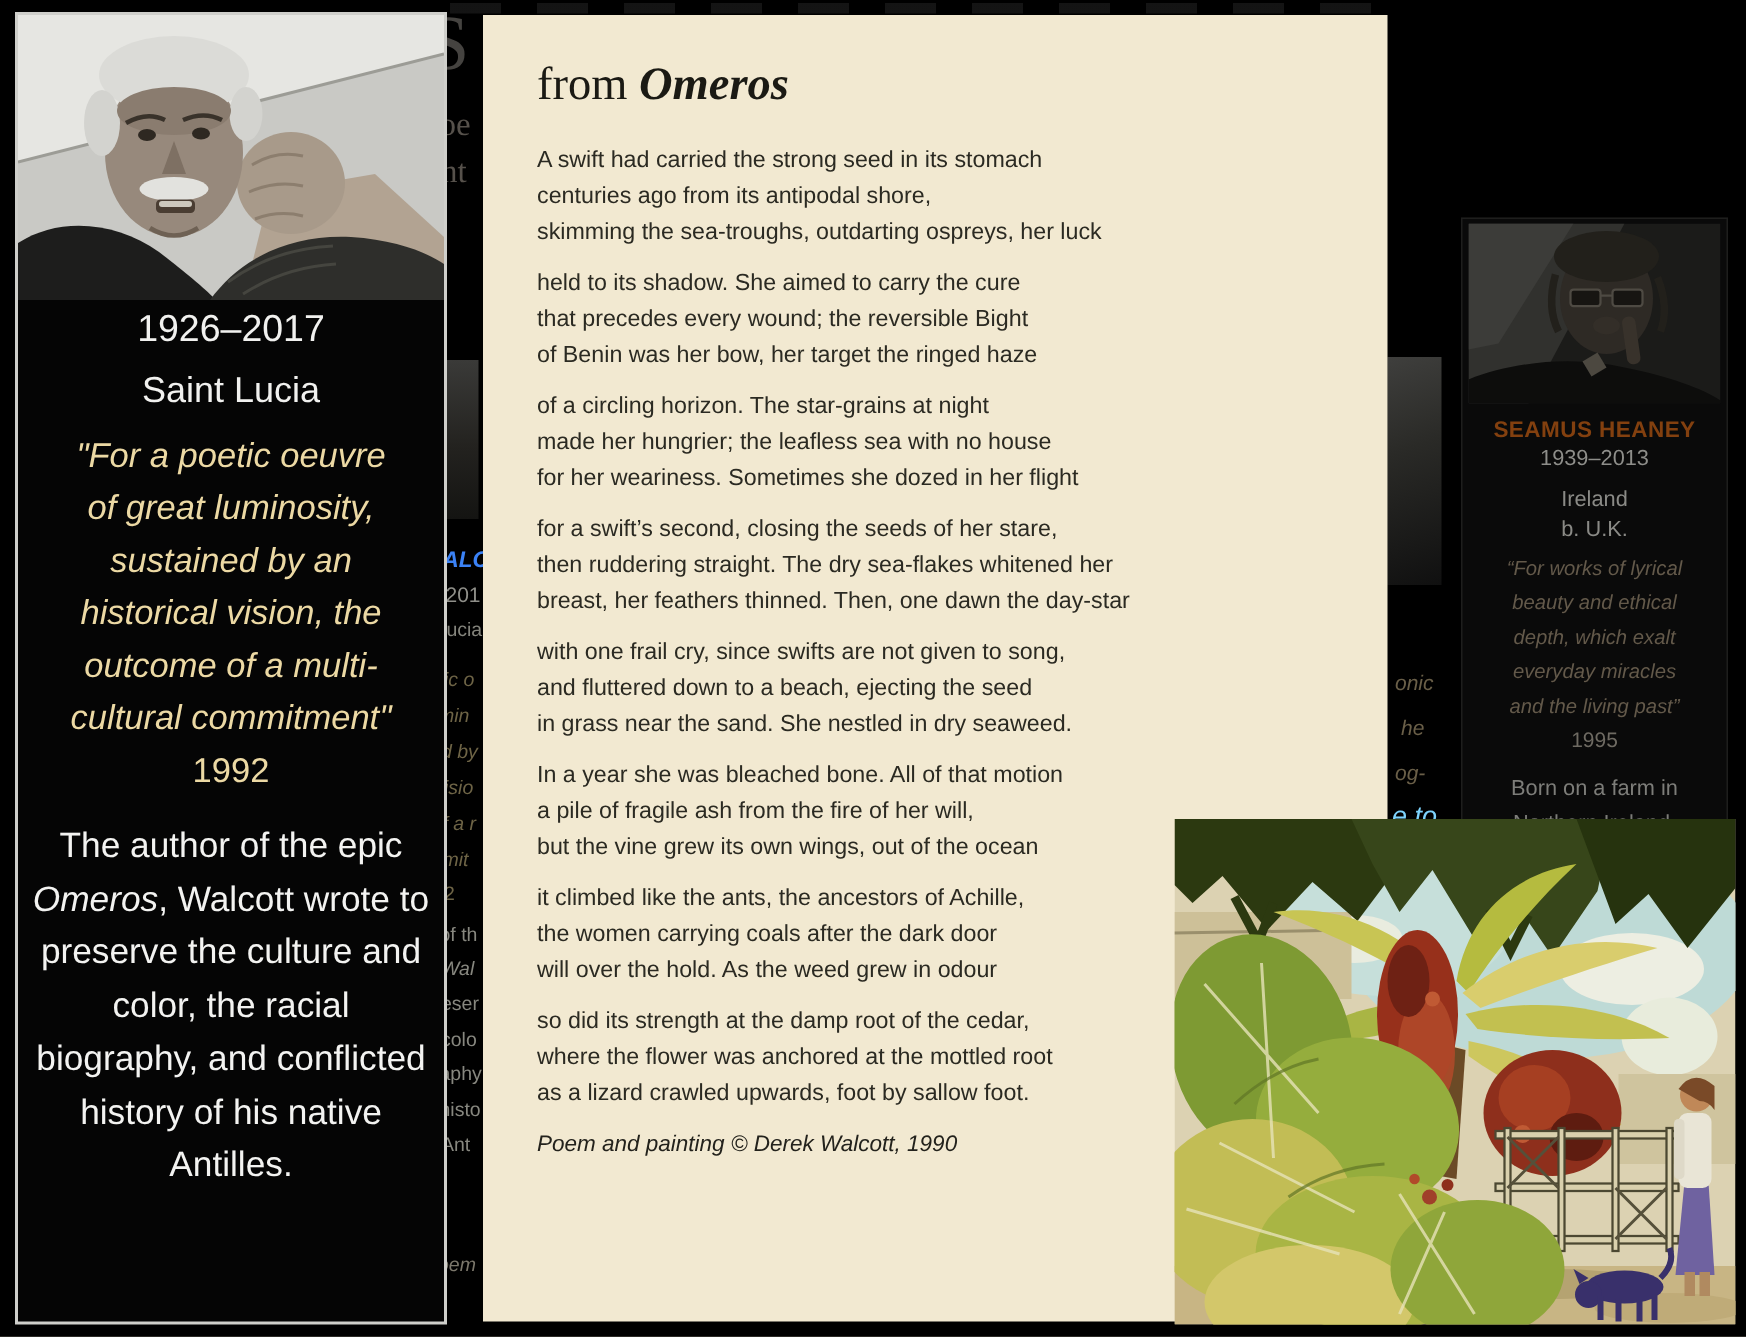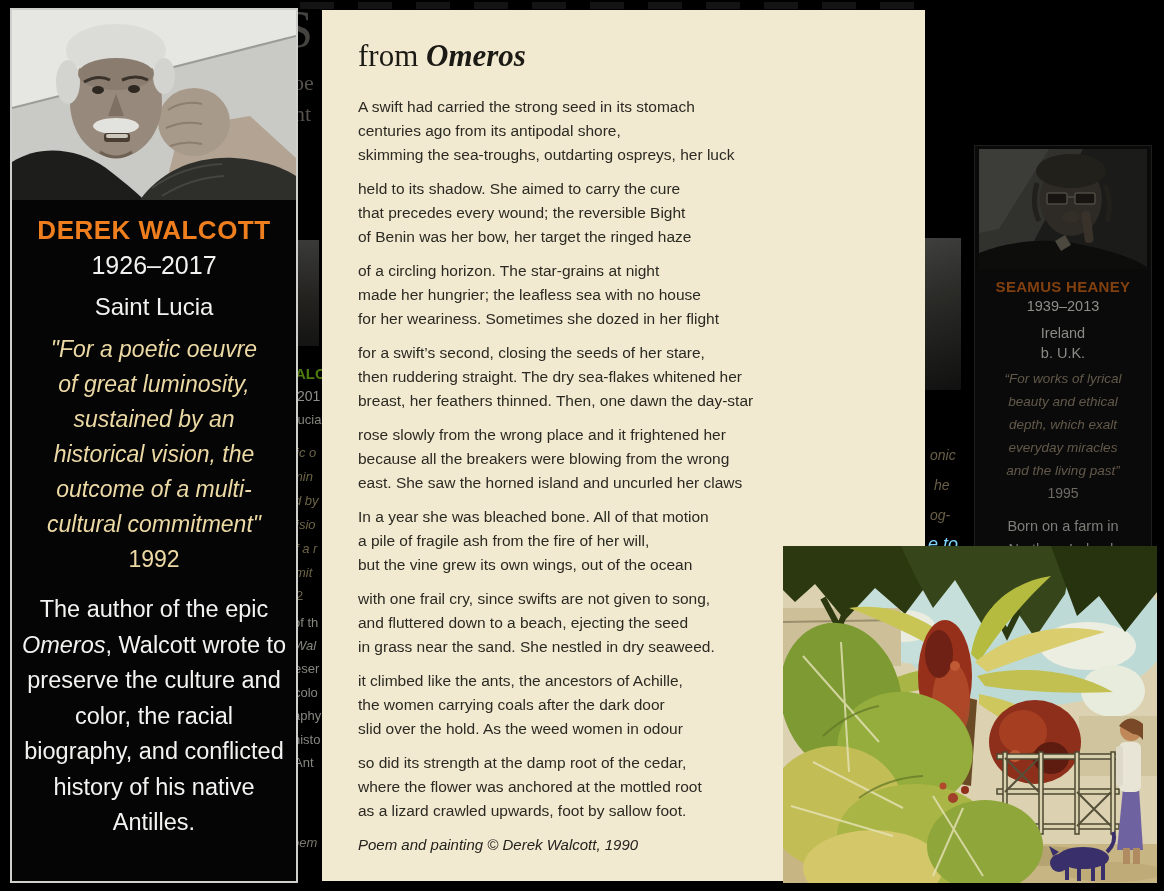--- a/index.html
+++ b/index.html
@@ -76,21 +76,21 @@
 
 <div class="stage">
 
   <div class="title-hint"></div>
   <div class="bg-photo-frag" style="left:297px; top:240px; width:22px; height:106px;"></div>
   <div class="bg-photo-frag right" style="left:925px; top:238px; width:36px; height:152px;"></div>
   <div>
       <span class="frag serif" style="left: 284px; top: 4px; font-size: 52px; color: rgb(69, 67, 64);">S</span>
       <span class="frag serif" style="left: 293px; top: 72px; font-size: 22px; color: rgb(86, 81, 75);">oe</span>
       <span class="frag serif" style="left: 294px; top: 103px; font-size: 22px; color: rgb(86, 81, 75);">nt</span>
-      <span class="frag bold" style="left: 295px; top: 366px; font-size: 15px; color: #4d7c0f;">ALC</span>
+      <span class="frag bold" style="left: 295px; top: 366px; font-size: 15px; color: #3b82f6; font-style: italic;">ALC</span>
       <span class="frag " style="left: 297px; top: 389px; font-size: 14px; color: rgb(143, 143, 137); text-align: center;">201</span>
       <span class="frag " style="left: 294px; top: 413px; font-size: 13px; color: rgb(132, 132, 124);">.ucia</span>
       <span class="frag ital" style="left: 296px; top: 446px; font-size: 13px; color: rgb(110, 100, 70);">ic o</span>
       <span class="frag ital" style="left: 292px; top: 470px; font-size: 13px; color: rgb(110, 100, 70);">min</span>
       <span class="frag ital" style="left: 294px; top: 494px; font-size: 13px; color: rgb(110, 100, 70);">d by</span>
       <span class="frag ital" style="left: 296px; top: 518px; font-size: 13px; color: rgb(110, 100, 70);">isio</span>
       <span class="frag ital" style="left: 295px; top: 542px; font-size: 13px; color: rgb(110, 100, 70);">f a r</span>
       <span class="frag ital" style="left: 295px; top: 566px; font-size: 13px; color: rgb(110, 100, 70);">mit</span>
       <span class="frag " style="left: 296px; top: 589px; font-size: 13px; color: rgb(110, 100, 70);">2</span>
       <span class="frag " style="left: 293px; top: 616px; font-size: 13px; color: rgb(135, 135, 127);">of th</span>
@@ -128,21 +128,20 @@
       <ellipse cx="104" cy="64" rx="38" ry="16" fill="#8a7c6f"></ellipse>
       <path d="M72,72 q14,-8 26,-2 M110,70 q14,-6 26,0" stroke="#39322a" stroke-width="3" fill="none"></path>
       <ellipse cx="86" cy="80" rx="6" ry="4" fill="#2e2821"></ellipse>
       <ellipse cx="122" cy="79" rx="6" ry="4" fill="#2e2821"></ellipse>
       <polygon points="104,84 96,106 112,106" fill="#7e7063"></polygon>
       <ellipse cx="104" cy="116" rx="23" ry="8" fill="#e2e2de"></ellipse>
       <rect x="92" y="123" width="26" height="9" rx="3" fill="#4a3d32"></rect>
       <rect x="94" y="124" width="22" height="4" rx="2" fill="#cdc8bd"></rect>
       <path d="M88,142 q16,10 32,0" stroke="#6e6154" stroke-width="3" fill="none"></path>
     </svg>
-    <div class="w-name">DEREK WALCOTT</div>
     <div class="w-years">1926–2017</div>
     <div class="w-country">Saint Lucia</div>
     <div class="w-quote">"For a poetic oeuvre
 of great luminosity,
 sustained by an
 historical vision, the
 outcome of a multi-
 cultural commitment"</div>
     <div class="w-quote-year">1992</div>
     <div class="w-bio"><span>The author of the epic </span><span class="ital">Omeros</span><span>, Walcott wrote to preserve the culture and color, the racial biography, and conflicted history of his native Antilles.</span></div>
@@ -156,32 +155,29 @@
 skimming the sea-troughs, outdarting ospreys, her luck</p>
       <p class="stanza">held to its shadow. She aimed to carry the cure
 that precedes every wound; the reversible Bight
 of Benin was her bow, her target the ringed haze</p>
       <p class="stanza">of a circling horizon. The star-grains at night
 made her hungrier; the leafless sea with no house
 for her weariness. Sometimes she dozed in her flight</p>
       <p class="stanza">for a swift’s second, closing the seeds of her stare,
 then ruddering straight. The dry sea-flakes whitened her
 breast, her feathers thinned. Then, one dawn the day-star</p>
-      <p class="stanza">rose slowly from the wrong place and it frightened her
-because all the breakers were blowing from the wrong
-east. She saw the horned island and uncurled her claws</p>
+      <p class="stanza">with one frail cry, since swifts are not given to song,
+and fluttered down to a beach, ejecting the seed
+in grass near the sand. She nestled in dry seaweed.</p>
       <p class="stanza">In a year she was bleached bone. All of that motion
 a pile of fragile ash from the fire of her will,
 but the vine grew its own wings, out of the ocean</p>
-      <p class="stanza">with one frail cry, since swifts are not given to song,
-and fluttered down to a beach, ejecting the seed
-in grass near the sand. She nestled in dry seaweed.</p>
       <p class="stanza">it climbed like the ants, the ancestors of Achille,
 the women carrying coals after the dark door
-slid over the hold. As the weed women in odour</p>
+will over the hold. As the weed grew in odour</p>
       <p class="stanza">so did its strength at the damp root of the cedar,
 where the flower was anchored at the mottled root
 as a lizard crawled upwards, foot by sallow foot.</p>
     </div>
     <div class="poem-credit">Poem and painting © Derek Walcott, 1990</div>
   </div>
 
   <div class="heaney-card">
     <svg class="heaney-photo" viewBox="0 0 168 120" preserveAspectRatio="none" role="img">
       <rect x="0" y="0" width="168" height="120" fill="#1b1b19"></rect>

